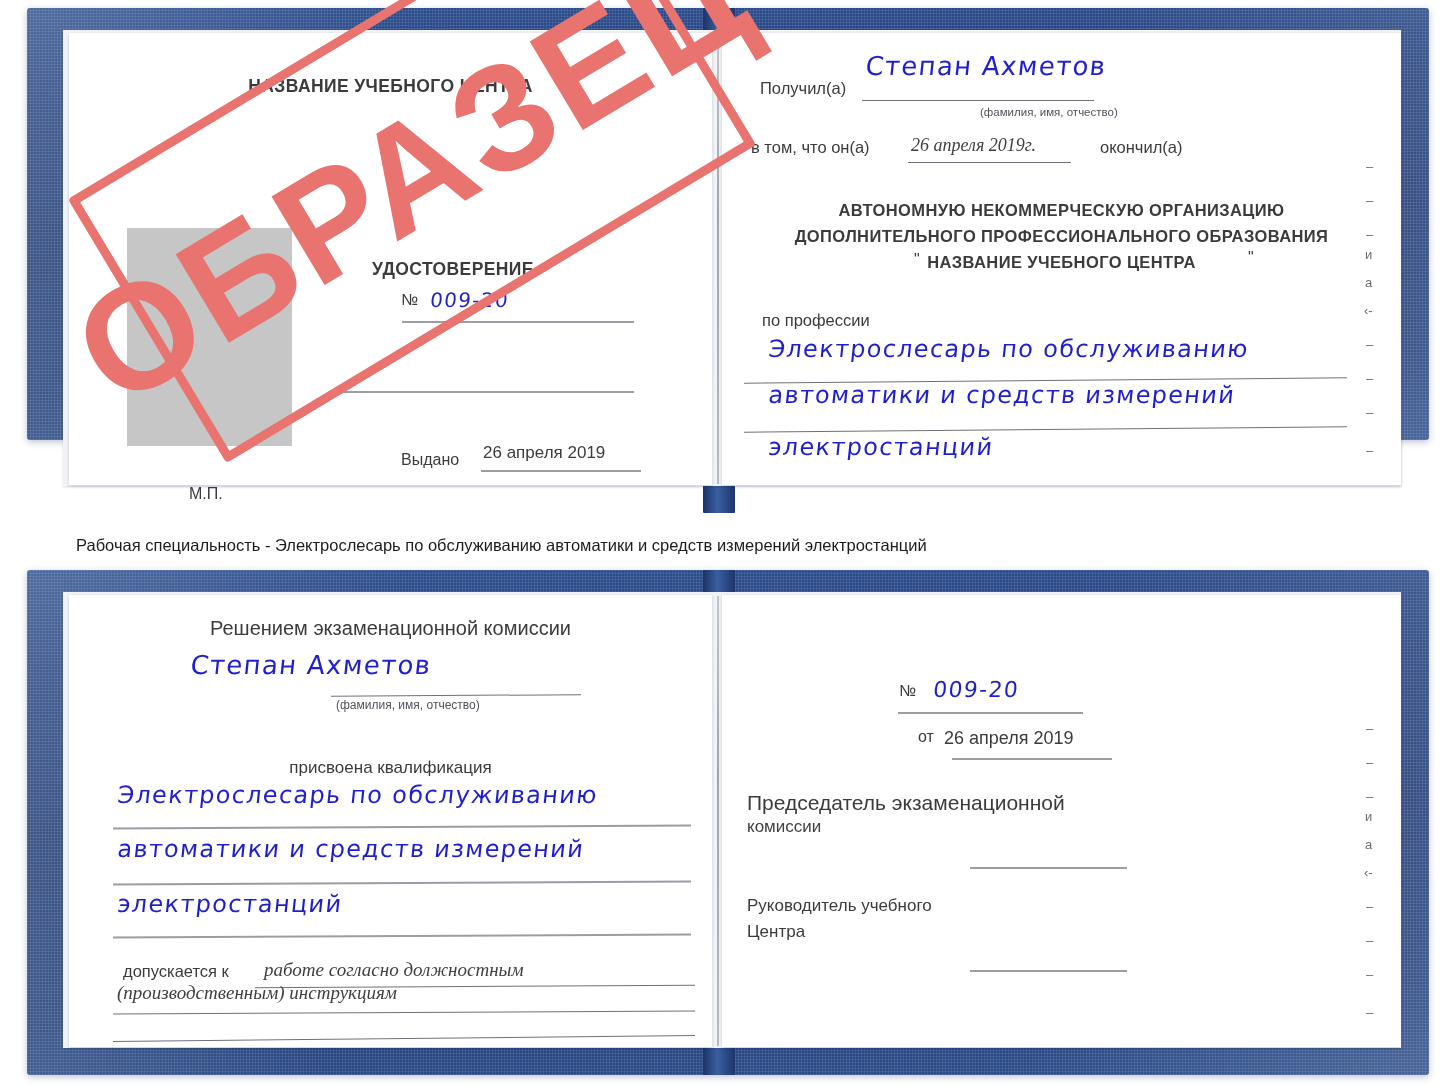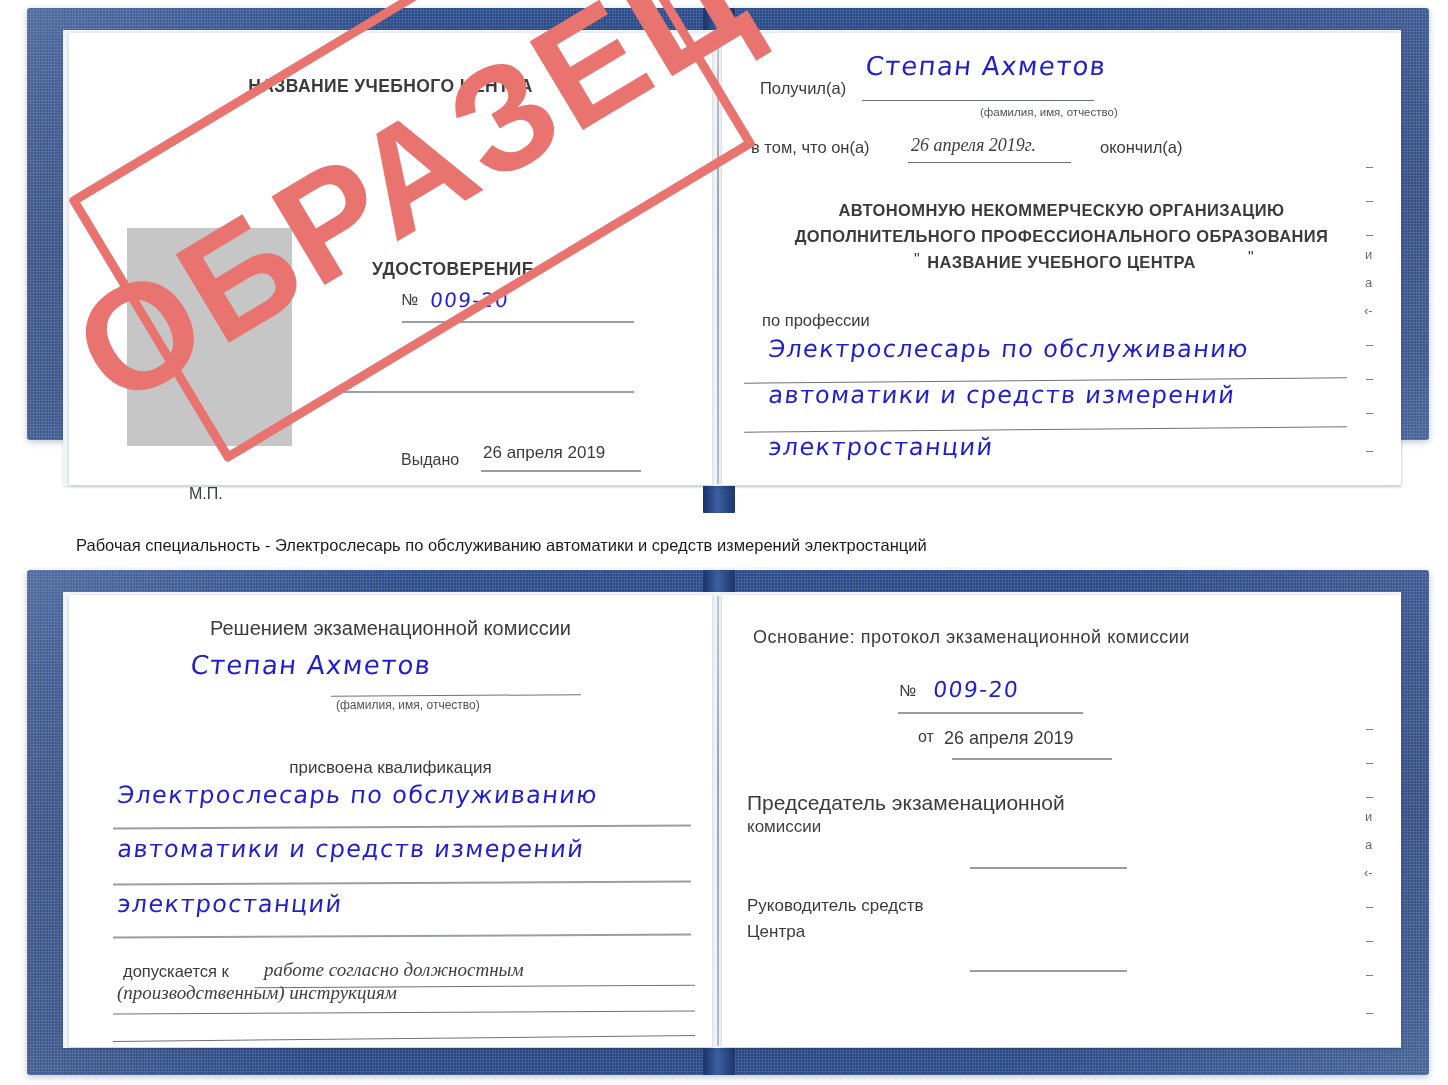--- a/index.html
+++ b/index.html
@@ -199,35 +199,34 @@
 
     <div class="t ital" style="left:48px;top:387px;font-size:19px;">(производственным) инструкциям</div>
     <div class="rule dark" style="left:44px;top:417px;width:582px;transform:rotate(-0.3deg);"></div>
     <div class="rule dark" style="left:44px;top:443px;width:582px;transform:rotate(-0.6deg);"></div>
   </div>
 
   <div class="center-fold" style="left:690px;top:26px;height:450px;"></div>
 
   <div class="page" style="left:695px;top:25px;width:679px;height:452px;">
 
-    <div class="t" style="left:31px;top:32px;font-size:18px;color:#3b3b3b;letter-spacing:.5px;">Основание: протокол экзаменационной комиссии</div>
 
     <div class="t" style="left:177px;top:87px;font-size:16px;color:#3b3b3b;">№</div>
     <div class="t hand" style="left:210px;top:82px;font-size:22px;">009-20</div>
     <div class="rule" style="left:176px;top:117px;width:185px;"></div>
 
     <div class="t" style="left:196px;top:133px;font-size:16px;color:#3b3b3b;">от</div>
     <div class="t" style="left:222px;top:133px;font-size:18px;color:#3b3b3b;">26 апреля 2019</div>
     <div class="rule" style="left:230px;top:163px;width:160px;"></div>
 
     <div class="t" style="left:25px;top:196px;font-size:21px;color:#3b3b3b;">Председатель экзаменационной</div>
     <div class="t" style="left:25px;top:222px;font-size:17px;color:#404040;">комиссии</div>
     <div class="rule" style="left:248px;top:272px;width:157px;"></div>
 
-    <div class="t" style="left:25px;top:301px;font-size:17px;color:#3b3b3b;">Руководитель средств</div>
+    <div class="t" style="left:25px;top:301px;font-size:17px;color:#3b3b3b;">Руководитель учебного</div>
     <div class="t" style="left:25px;top:327px;font-size:17px;color:#3b3b3b;">Центра</div>
     <div class="rule" style="left:248px;top:375px;width:157px;"></div>
 
     <div style="position:absolute;left:640px;top:126px;width:30px;height:310px;">
       <span class="edge-glyph" style="left:4px;top:0px;">–</span>
       <span class="edge-glyph" style="left:4px;top:34px;">–</span>
       <span class="edge-glyph" style="left:4px;top:68px;">–</span>
       <span class="edge-glyph" style="left:3px;top:88px;">и</span>
       <span class="edge-glyph" style="left:3px;top:116px;">а</span>
       <span class="edge-glyph" style="left:2px;top:144px;">‹-</span>

